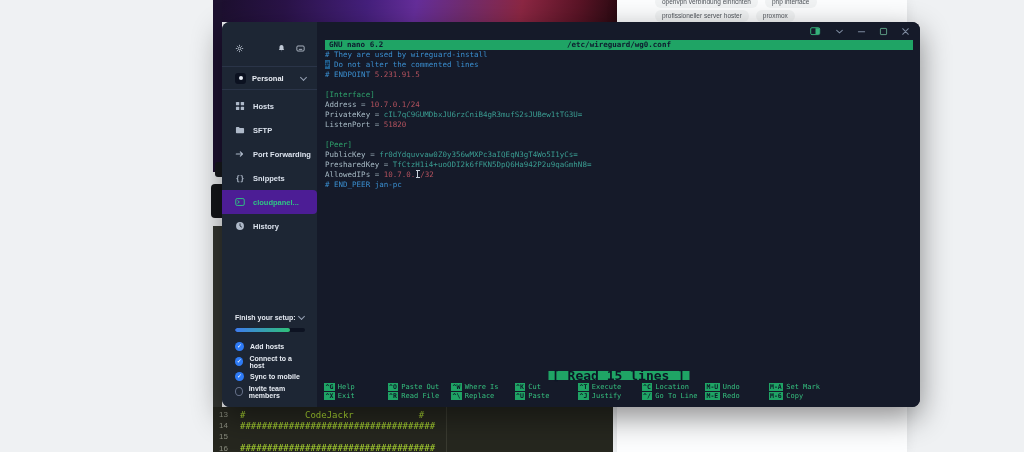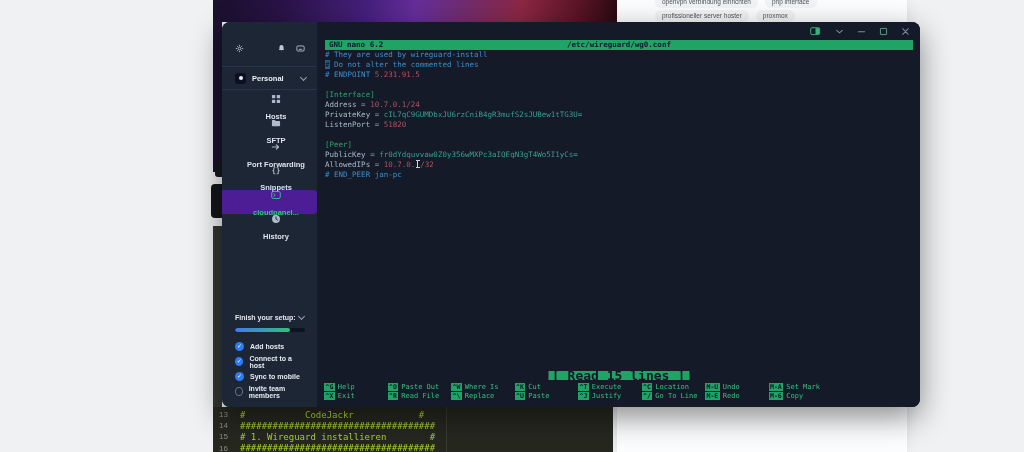--- a/index.html
+++ b/index.html
@@ -40,21 +40,21 @@
   .side-top .spacer{flex:1;}
   .workspace{height:23px;padding:0 10px 0 13px;display:flex;align-items:center;gap:6px;border-bottom:1px solid #2a3448;}
   .ws-avatar{width:11px;height:11px;border-radius:3px;background:#0b1120;position:relative;}
   .ws-avatar::after{content:"";position:absolute;left:3.5px;top:3.5px;width:4px;height:4px;border-radius:50%;background:#e8edf4;}
   .ws-label{font-size:7.5px;font-weight:bold;color:#eaeef5;}
   .workspace .chev{margin-left:auto;}
   .chev{width:6px;height:6px;display:inline-block;position:relative;}
   .chev::after{content:"";position:absolute;left:0;top:0;width:4px;height:4px;border-right:1.2px solid #97a2b4;
     border-bottom:1.2px solid #97a2b4;transform:rotate(45deg);}
   .nav{padding-top:4px;}
-  .nav-item{height:24px;display:flex;align-items:center;gap:8px;padding-left:13px;cursor:default;flex-direction:column;}
+  .nav-item{height:24px;display:flex;align-items:center;gap:8px;padding-left:13px;cursor:default;}
   .nav-item .nico{color:#aeb9c9;display:inline-flex;width:10px;justify-content:center;}
   .nav-item .nlabel{font-size:7.5px;font-weight:600;color:#dce3ee;white-space:nowrap;}
   .nav-item.active{background:#4c1d95;border-radius:0 4px 4px 0;}
   .nav-item.active .nico{color:#2fc584;}
   .nav-item.active .nlabel{color:#2fc584;}
   .braces{font-family:"DejaVu Sans Mono",monospace;font-size:7.5px;font-weight:bold;}
   .side-fill{flex:1;}
   .setup{padding:0 12px 8px 13px;}
   .setup-head{display:flex;align-items:center;height:12px;}
   .setup-title{font-size:7px;font-weight:bold;color:#e4e9f1;}
@@ -121,21 +121,20 @@
   <div class="ed-row">
         <span class="ed-num">13</span>
         <span class="ed-code">#           CodeJackr            #</span>
       </div>
       <div class="ed-row">
         <span class="ed-num">14</span>
         <span class="ed-code">####################################</span>
       </div>
       <div class="ed-row">
         <span class="ed-num">15</span>
-        <span class="ed-code"># 1. Wireguard installieren        #</span>
       </div>
       <div class="ed-row">
         <span class="ed-num">16</span>
         <span class="ed-code">####################################</span>
       </div>
     </div>
 
   <div class="termius">
 
     <div class="sidebar">
@@ -291,20 +290,21 @@
           <div class="tline"><span class="tk-cur">#</span><span class="tk-cm"> Do not alter the commented lines</span></div>
           <div class="tline"><span class="tk-cm"># ENDPOINT </span><span class="tk-rd">5.231.91.5</span></div>
           <div class="tline"></div>
           <div class="tline"><span class="tk-sc">[Interface]</span></div>
           <div class="tline"><span class="tk-ky">Address</span><span class="tk-op"> = </span><span class="tk-rd">10.7.0.1/24</span></div>
           <div class="tline"><span class="tk-ky">PrivateKey</span><span class="tk-op"> = </span><span class="tk-tl">cIL7qC9GUMDbxJU6rzCniB4gR3mufS2sJUBew1tTG3U=</span></div>
           <div class="tline"><span class="tk-ky">ListenPort</span><span class="tk-op"> = </span><span class="tk-rd">51820</span></div>
           <div class="tline"></div>
           <div class="tline"><span class="tk-sc">[Peer]</span></div>
           <div class="tline"><span class="tk-ky">PublicKey</span><span class="tk-op"> = </span><span class="tk-tl">fr0dYdquvvaw0Z0y356wMXPc3aIQEqN3gT4Wo5I1yCs=</span></div>
+          <div class="tline"><span class="tk-ky">PresharedKey</span><span class="tk-op"> = </span><span class="tk-tl">TfCtzH1i4+uoODI2k6fFKN5DpQ6Ha942P2u9qaGmhN8=</span></div>
           <div class="tline"><span class="tk-ky">AllowedIPs</span><span class="tk-op"> = </span><span class="tk-rd">10.7.0.</span><span class="ibeam"></span><span class="tk-rd">/32</span></div>
           <div class="tline"><span class="tk-cm"># END_PEER jan-pc</span></div>
         </div>
 
       <div class="statusmsg">[ Read 15 lines ]</div>
       <div class="shortcuts" id="shortcuts">
           <span class="sc-item">
             <span class="sc-key">^G</span>
             <span class="sc-label">Help</span>
           </span>

